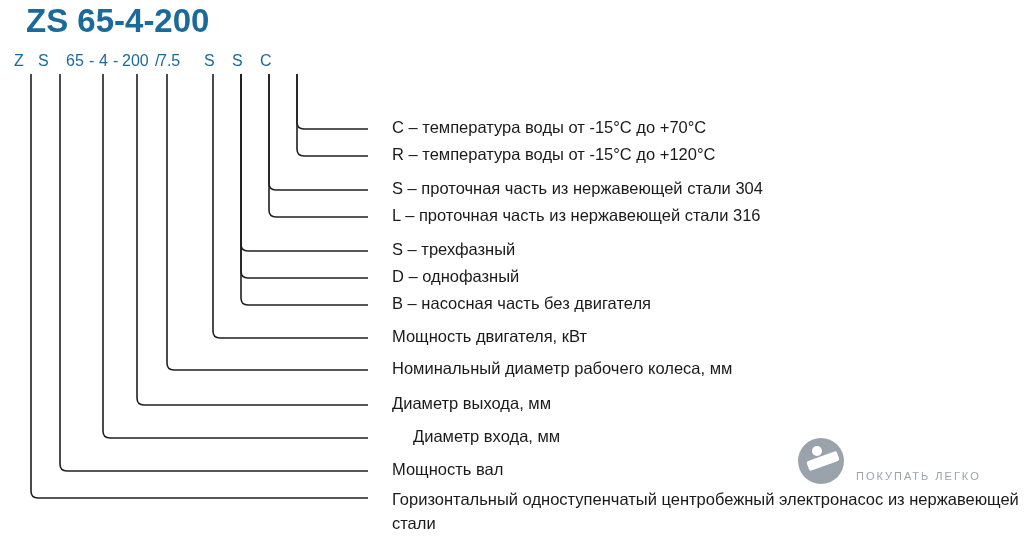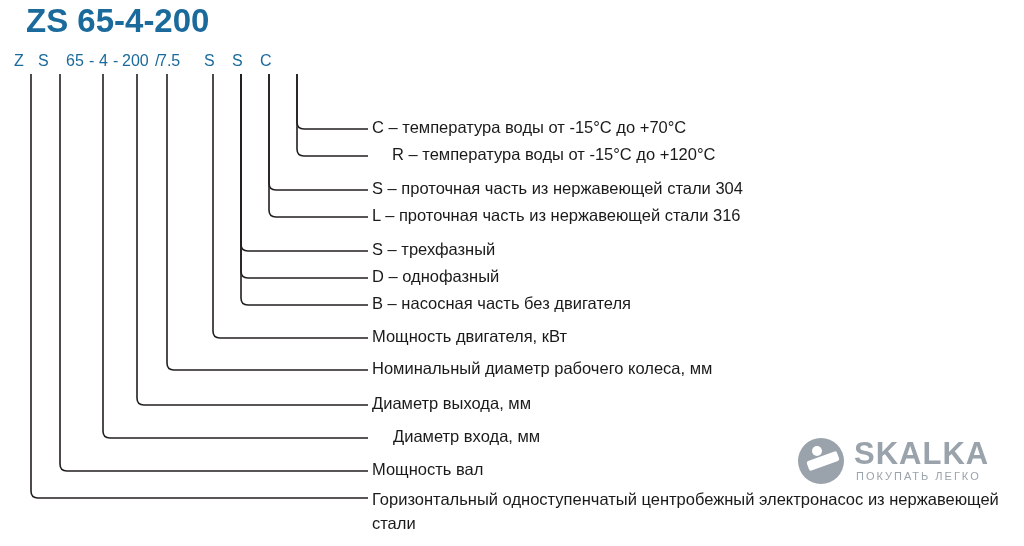--- a/index.html
+++ b/index.html
@@ -32,20 +32,21 @@
   }
   .code-row span{position:absolute;top:0;}
 
   svg.lines{position:absolute;left:0;top:0;width:1024px;height:546px;}
 
   .lbl{
     position:absolute;
     font-size:16.5px;
     color:#1a1a1a;
     white-space:nowrap;
+    margin-left:20px;
   }
   .lbl.two-line{white-space:normal;width:660px;line-height:24px;}
 
   
   .wm{
     position:absolute;
     right:14px;bottom:6px;
     width:212px;height:54px;
   }
   .wm-text{
@@ -110,33 +111,32 @@
       <path d="M 213 74 L 213 331 Q 213 338 220 338 L 368 338" fill="none" stroke="#231f20" stroke-width="1.6"></path>
       <path d="M 167 74 L 167 363 Q 167 370 174 370 L 368 370" fill="none" stroke="#231f20" stroke-width="1.6"></path>
       <path d="M 137 74 L 137 398 Q 137 405 144 405 L 368 405" fill="none" stroke="#231f20" stroke-width="1.6"></path>
       <path d="M 103 74 L 103 431 Q 103 438 110 438 L 368 438" fill="none" stroke="#231f20" stroke-width="1.6"></path>
       <path d="M 60 74 L 60 464 Q 60 471 67 471 L 368 471" fill="none" stroke="#231f20" stroke-width="1.6"></path>
       <path d="M 31 74 L 31 491 Q 31 498 38 498 L 368 498" fill="none" stroke="#231f20" stroke-width="1.6"></path>
     </svg>
 
   <div id="labels">
       <div class="lbl" style="left: 372px; top: 118px;">C – температура воды от -15°C до +70°C</div>
-      <div class="lbl" style="left: 392px; top: 145px; text-align: right;">R – температура воды от -15°C до +120°C</div>
+      <div class="lbl" style="left: 372px; top: 145px; text-align: right;">R – температура воды от -15°C до +120°C</div>
       <div class="lbl" style="left: 372px; top: 179px; text-align: center;">S – проточная часть из нержавеющей стали 304</div>
       <div class="lbl" style="left: 372px; top: 206px;">L – проточная часть из нержавеющей стали 316</div>
       <div class="lbl" style="left: 372px; top: 240px;">S – трехфазный</div>
       <div class="lbl" style="left: 372px; top: 267px;">D – однофазный</div>
       <div class="lbl" style="left: 372px; top: 294px;">B – насосная часть без двигателя</div>
       <div class="lbl" style="left: 372px; top: 327px;">Мощность двигателя, кВт</div>
       <div class="lbl" style="left: 372px; top: 359px; text-align: center;">Номинальный диаметр рабочего колеса, мм</div>
       <div class="lbl" style="left: 372px; top: 394px;">Диаметр выхода, мм</div>
       <div class="lbl" style="left: 393px; top: 427px;">Диаметр входа, мм</div>
       <div class="lbl" style="left: 372px; top: 460px;">Мощность вал</div>
       <div class="lbl two-line" style="left: 372px; top: 487px;">Горизонтальный одноступенчатый центробежный электронасос из нержавеющей стали</div>
     </div>
 
   <div class="wm">
     <div class="wm-mark"></div>
-    <div class="wm-text">SKALKA</div>
     <div class="wm-sub">ПОКУПАТЬ ЛЕГКО</div>
   </div>
 
 </div>
 
 </body></html>

